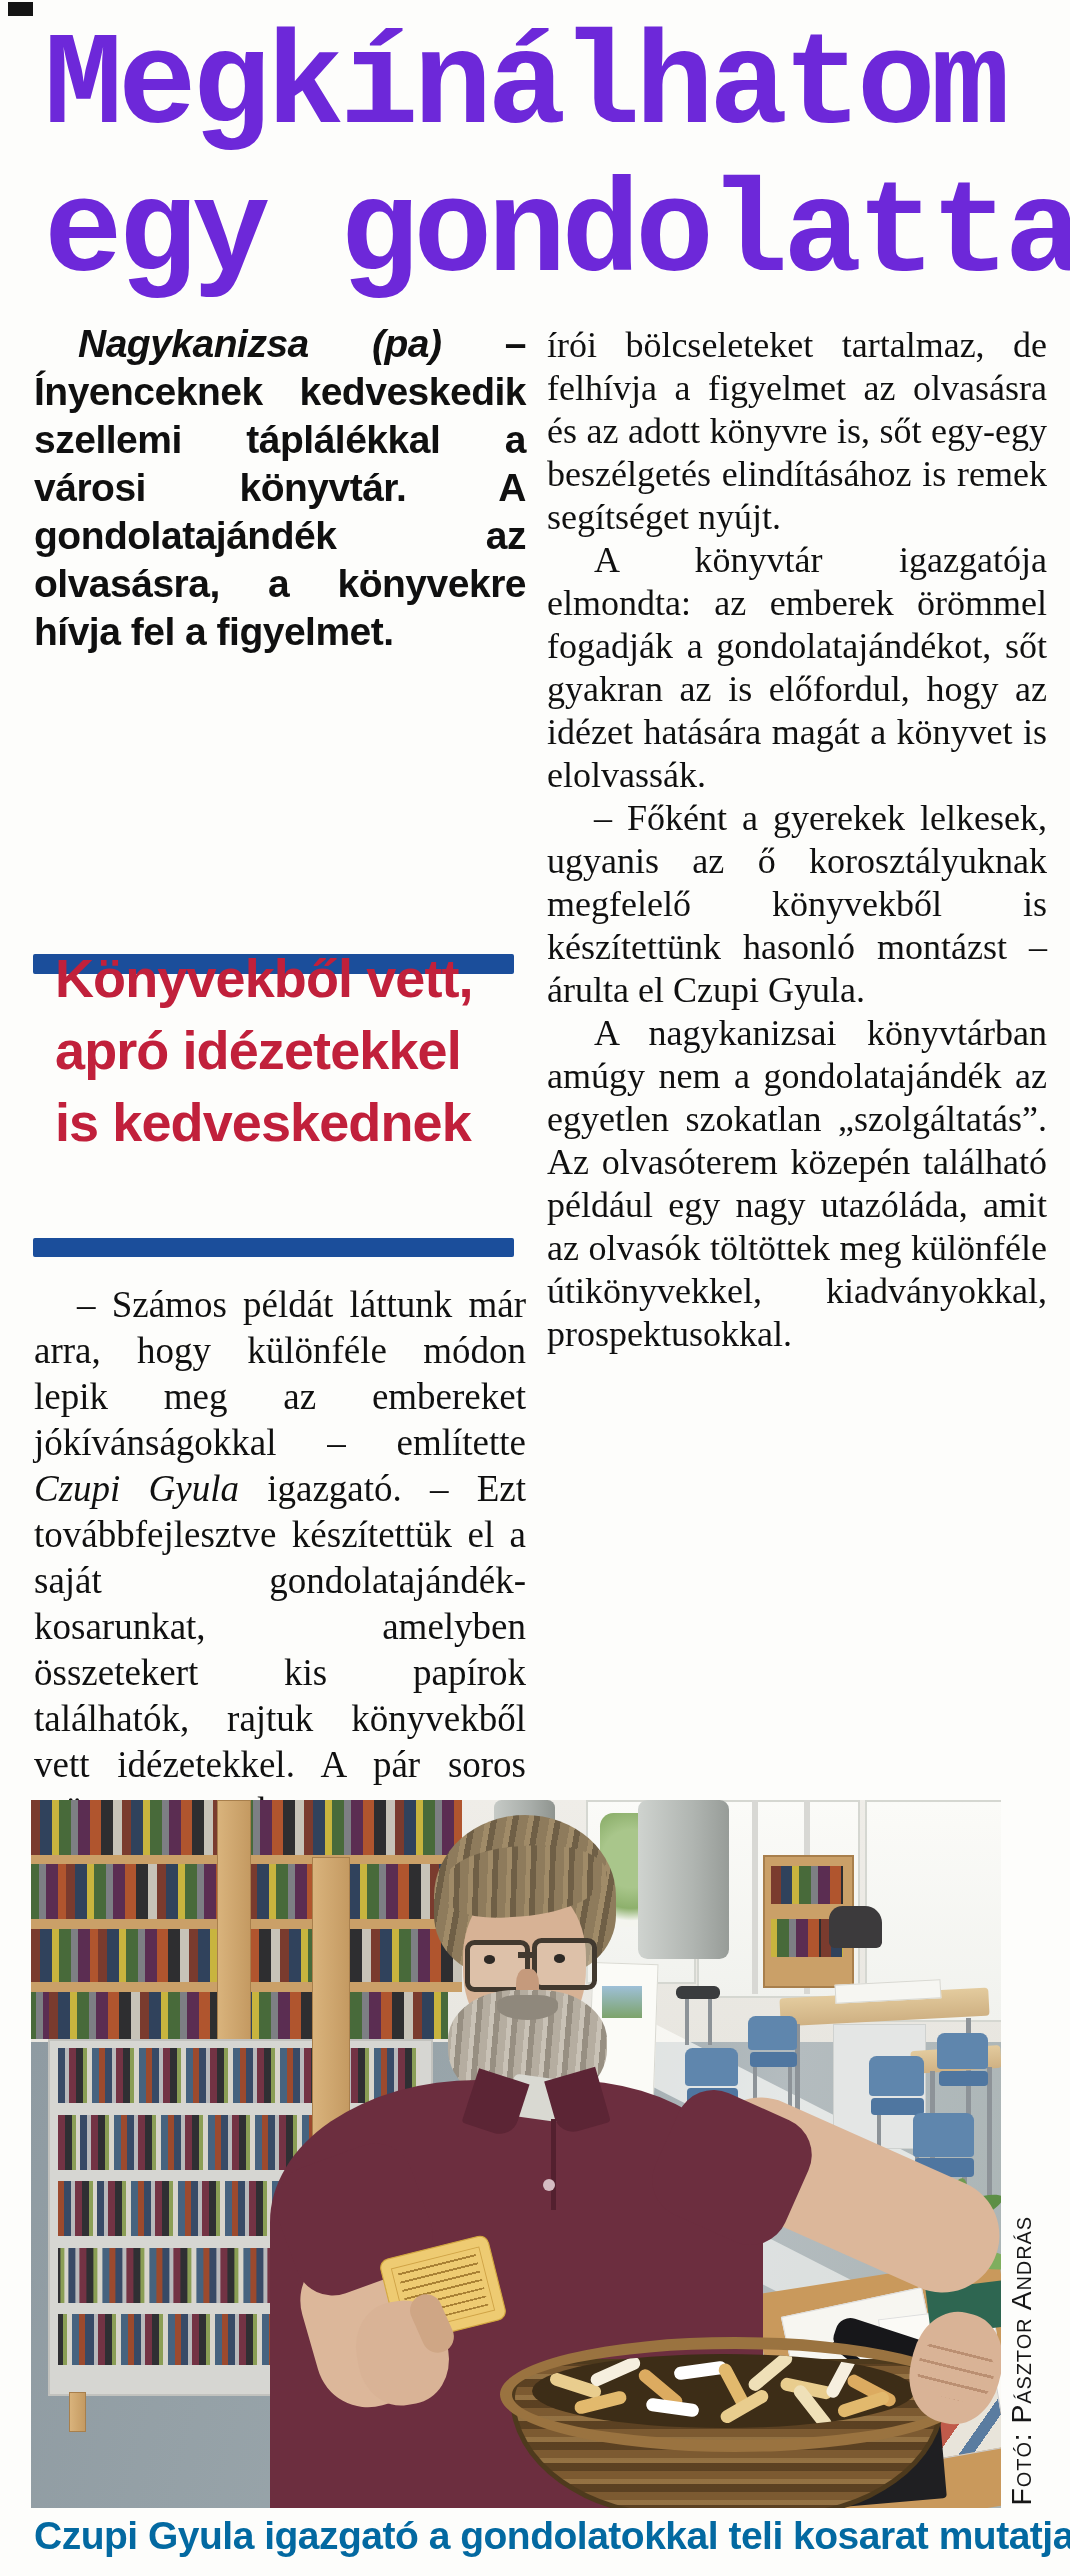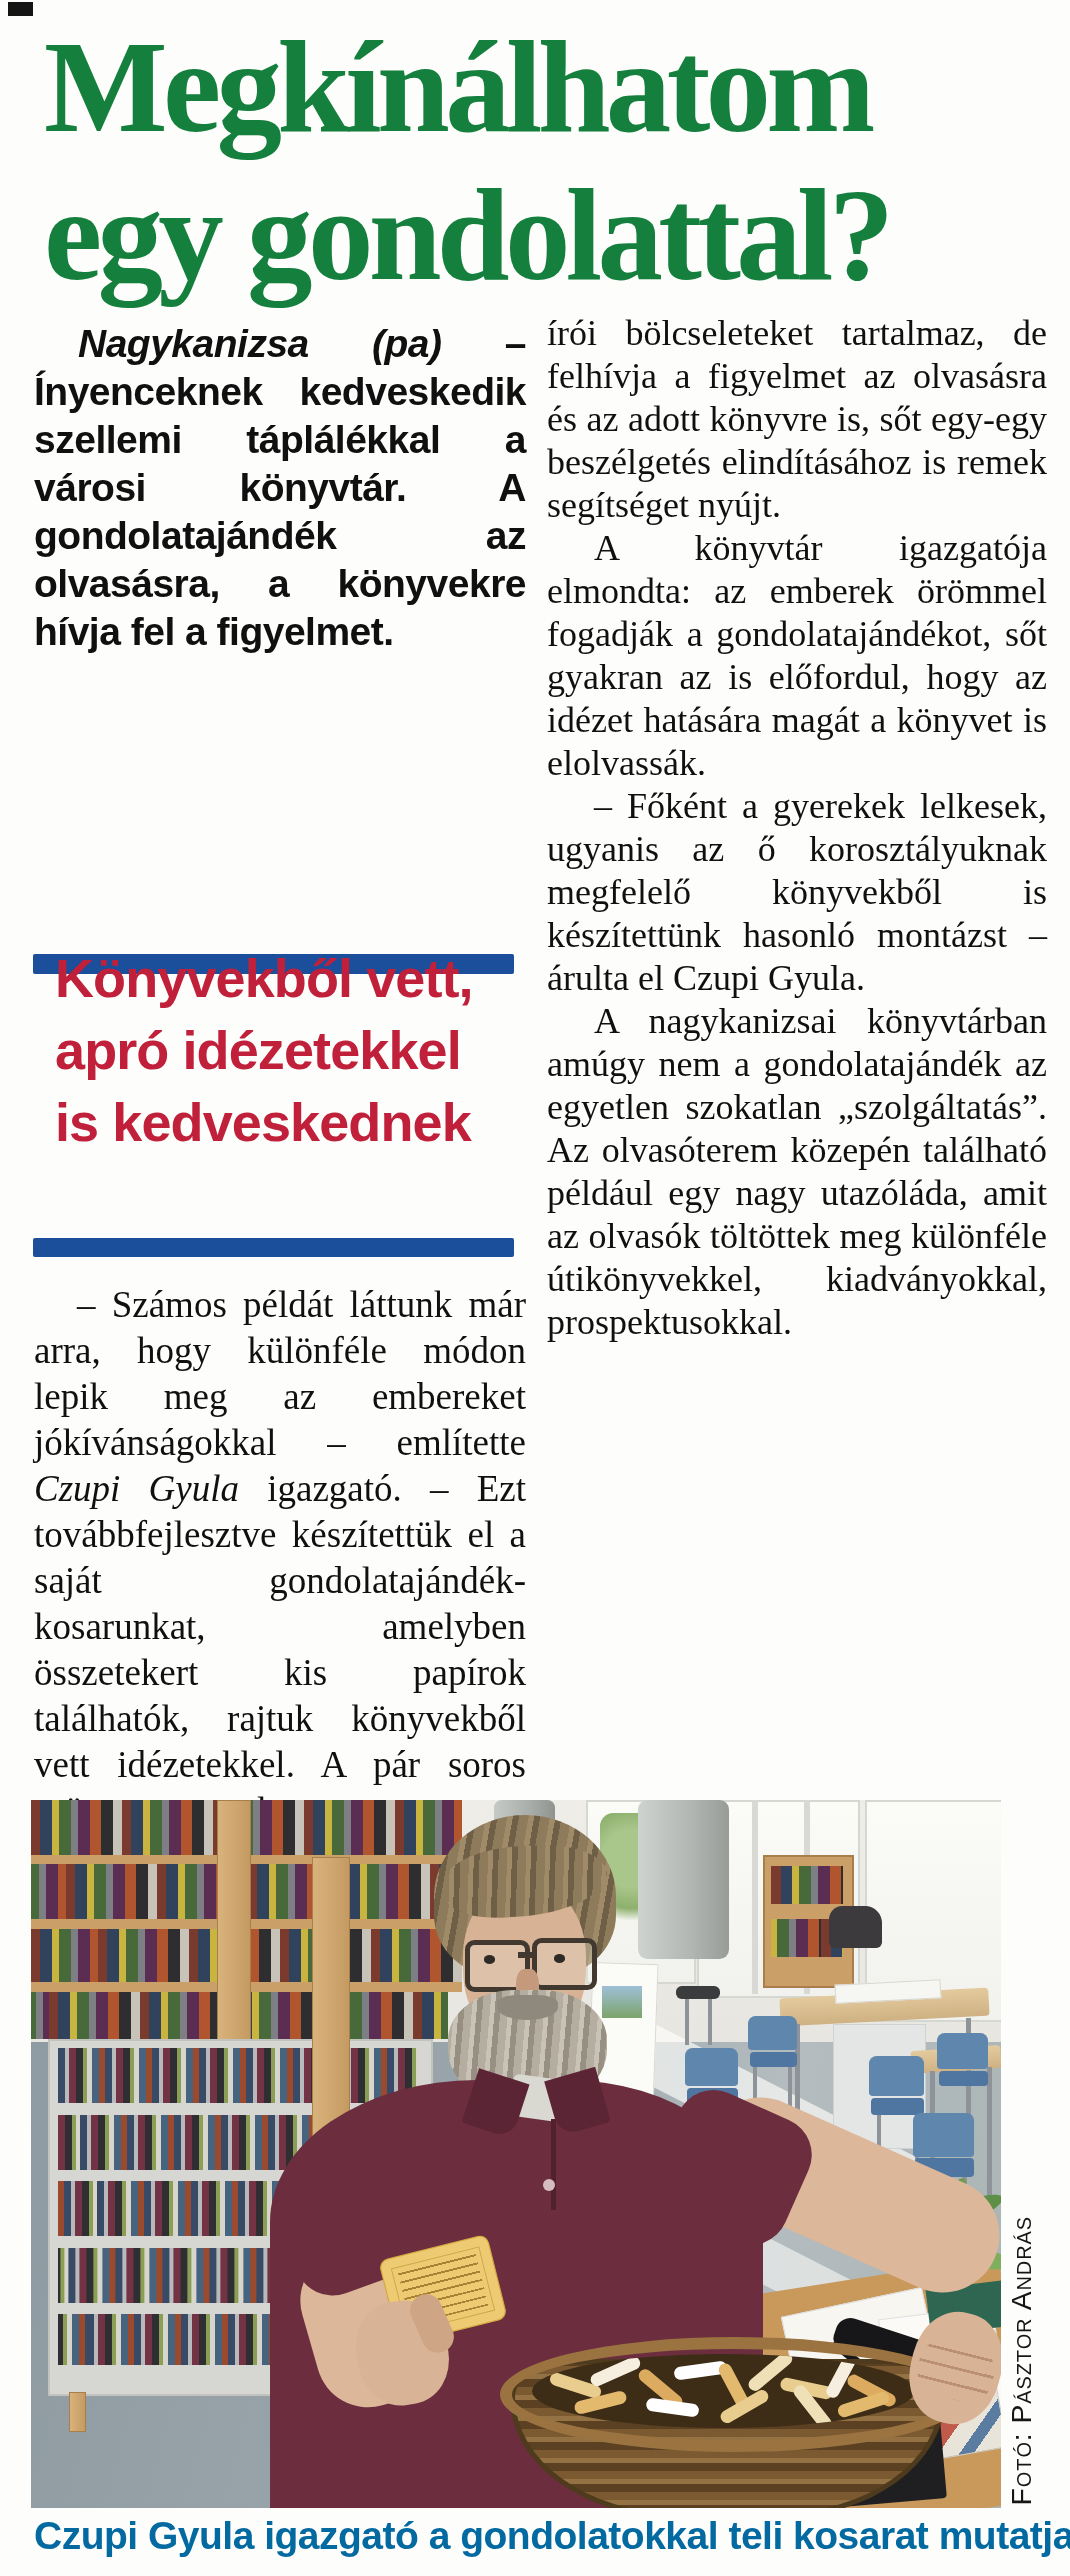--- a/index.html
+++ b/index.html
@@ -1,22 +1,22 @@
 <!DOCTYPE html>
 <html lang="hu" style="--rule-blue: #1b4e9b; --subhead-red: #c1203b; --shirt-maroon: #6c2e3f; --basket-brown: #7c5a31;font-size:15px"><head>
 <meta charset="utf-8">
 <style>
   html,body{margin:0;padding:0;background:#ffffff;}
   .page{position:relative;width:1070px;height:2576px;background:#fdfdfb;overflow:hidden;
         font-family:"Liberation Serif",serif;color:#101010;}
   .abs{position:absolute;}
 
   
-  .title{font-family:Liberation Serif, serif;font-weight:700;font-size:131px;
-         line-height:148px;letter-spacing:-4.7px;color:#15803d;margin:0;}
+  .title{font-family:Liberation Mono, monospace;font-weight:700;font-size:131px;
+         line-height:148px;letter-spacing:-4.7px;color:#6d28d9;margin:0;}
   .title span{display:block;white-space:nowrap;}
   .lead{font-family:"Liberation Sans",sans-serif;font-weight:700;font-size:39px;
         line-height:48px;text-align:justify;text-indent:44px;letter-spacing:-0.5px;margin:0;}
   .lead .loc{font-style:italic;}
   .lead .by{font-style:italic;}
   .serifp{font-size:37px;line-height:46px;text-align:justify;margin:0;}
   .indent{text-indent:43px;}
   .ital{font-style:italic;}
   .rule{background:var(--rule-blue,#1b4e9b);height:20px;border-radius:1.9px;}
   .subhead{font-family:"Liberation Sans",sans-serif;font-weight:700;font-size:54px;
@@ -68,21 +68,21 @@
     <span>apró idézetekkel</span><br>
     <span>is kedveskednek</span>
   </h2>
 
   <div class="rule abs" style="left:33px;top:1238px;width:481px;height:19px;"></div>
 
   <p class="serifp indent abs" style="left:34px;top:1282px;width:492px;">
     <span>– Számos példát láttunk már arra, hogy különféle módon lepik meg az embereket jókívánságokkal – említette </span><span class="ital">Czupi Gyula</span><span> igazgató. – Ezt továbbfejlesztve készítettük el a saját gondolatajándék-kosarunkat, amelyben összetekert kis papírok találhatók, rajtuk könyvekből vett idézetekkel. A pár soros szöveg nemcsak</span>
   </p>
 
-  <div class="rcol abs" style="left:547px;top:312px;width:500px;">
+  <div class="rcol abs" style="left:547px;top:324px;width:500px;">
     <p class="cont">írói bölcseleteket tartalmaz, de felhívja a figyelmet az olvasásra és az adott könyvre is, sőt egy-egy beszélgetés elindításához is remek segítséget nyújt.</p>
     <p>A könyvtár igazgatója elmondta: az emberek örömmel fogadják a gondolatajándékot, sőt gyakran az is előfordul, hogy az idézet hatására magát a könyvet is elolvassák.</p>
     <p>– Főként a gyerekek lelkesek, ugyanis az ő korosztályuknak megfelelő könyvekből is készítettünk hasonló montázst – árulta el Czupi Gyula.</p>
     <p>A nagykanizsai könyvtárban amúgy nem a gondolatajándék az egyetlen szokatlan „szolgáltatás”. Az olvasóterem közepén található például egy nagy utazóláda, amit az olvasók töltöttek meg különféle útikönyvekkel, kiadványokkal, prospektusokkal.</p>
   </div>
 
   <div class="photo">
 
     <div class="abs win" style="left:555px;top:0;width:106px;height:180px;"></div>
     <div class="abs" style="left:569px;top:13.3px;width:78px;height:114px;background:radial-gradient(circle at 40% 40%,#a9c68b 0 35%,#8db06c 60%,#f4f5ef 75%);border-radius:13.3px;"></div>

